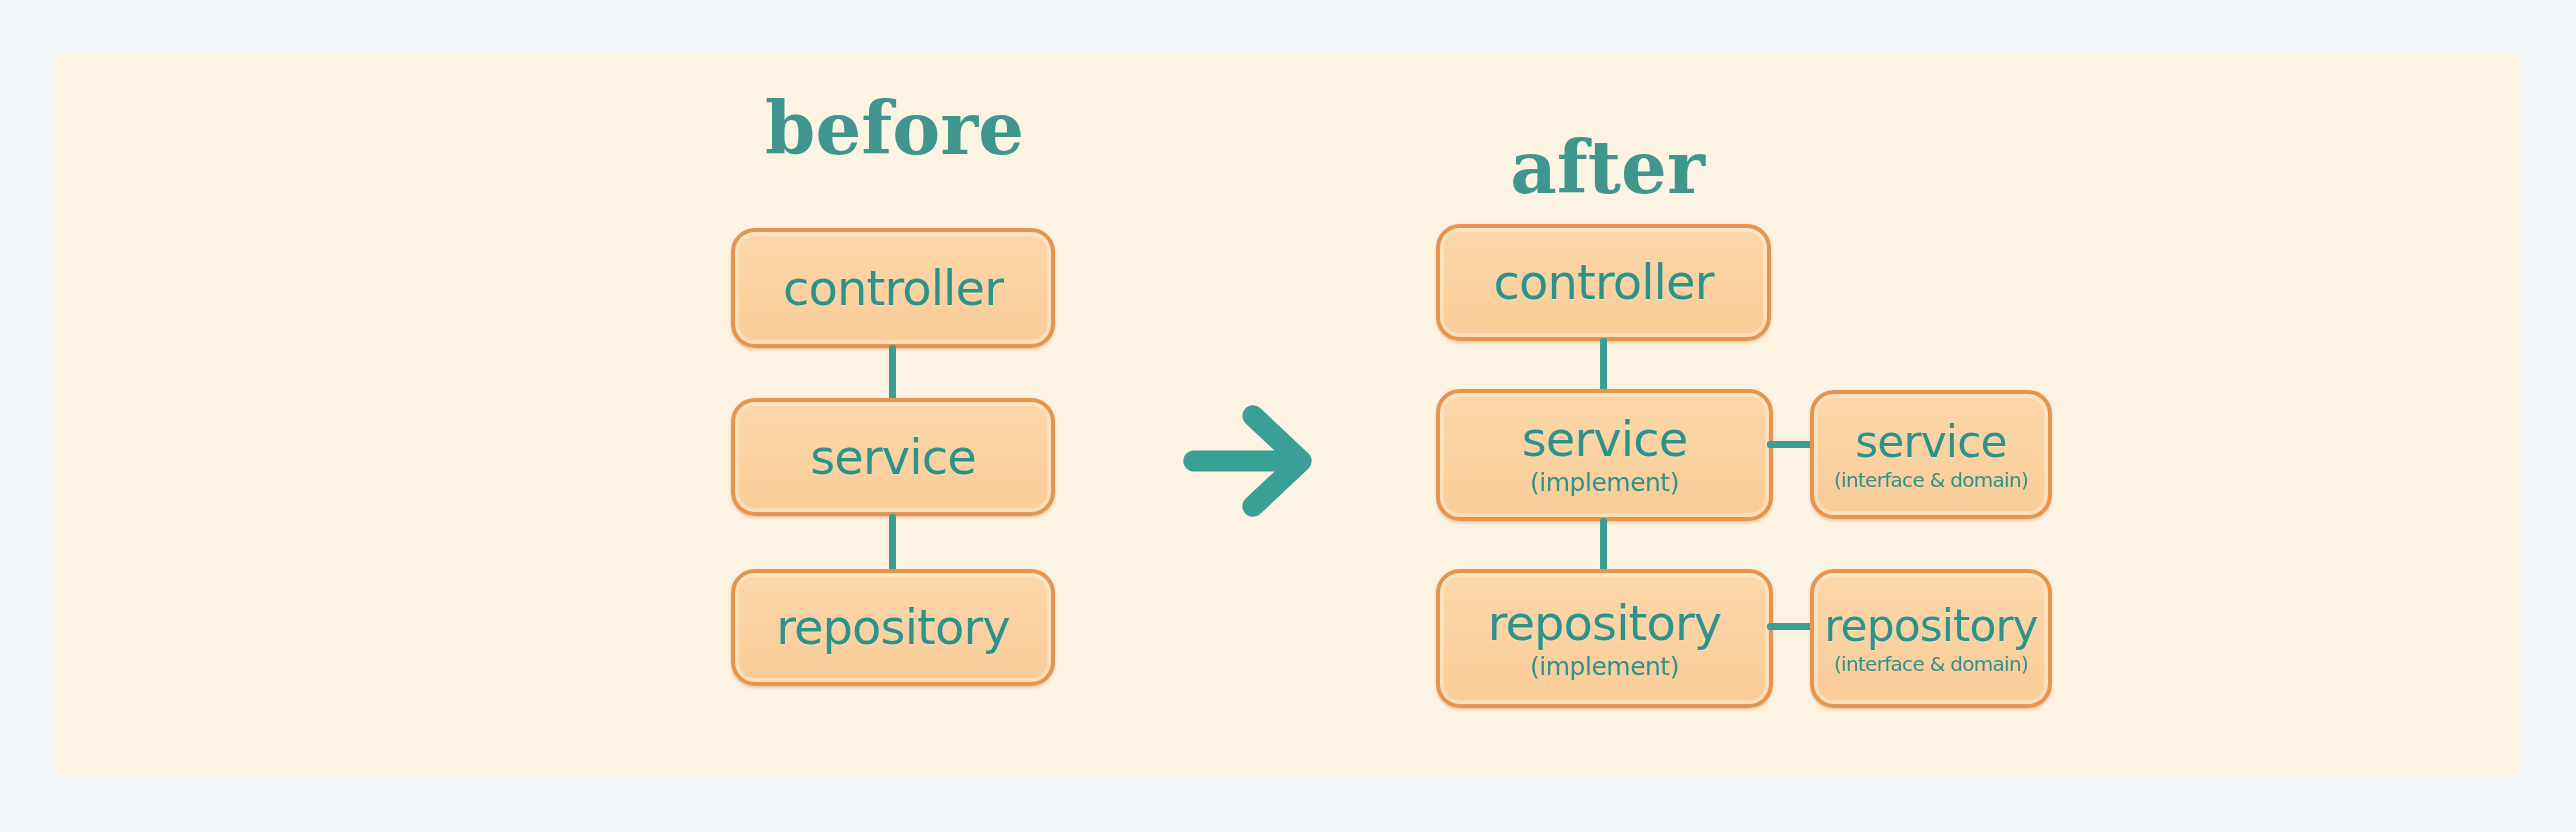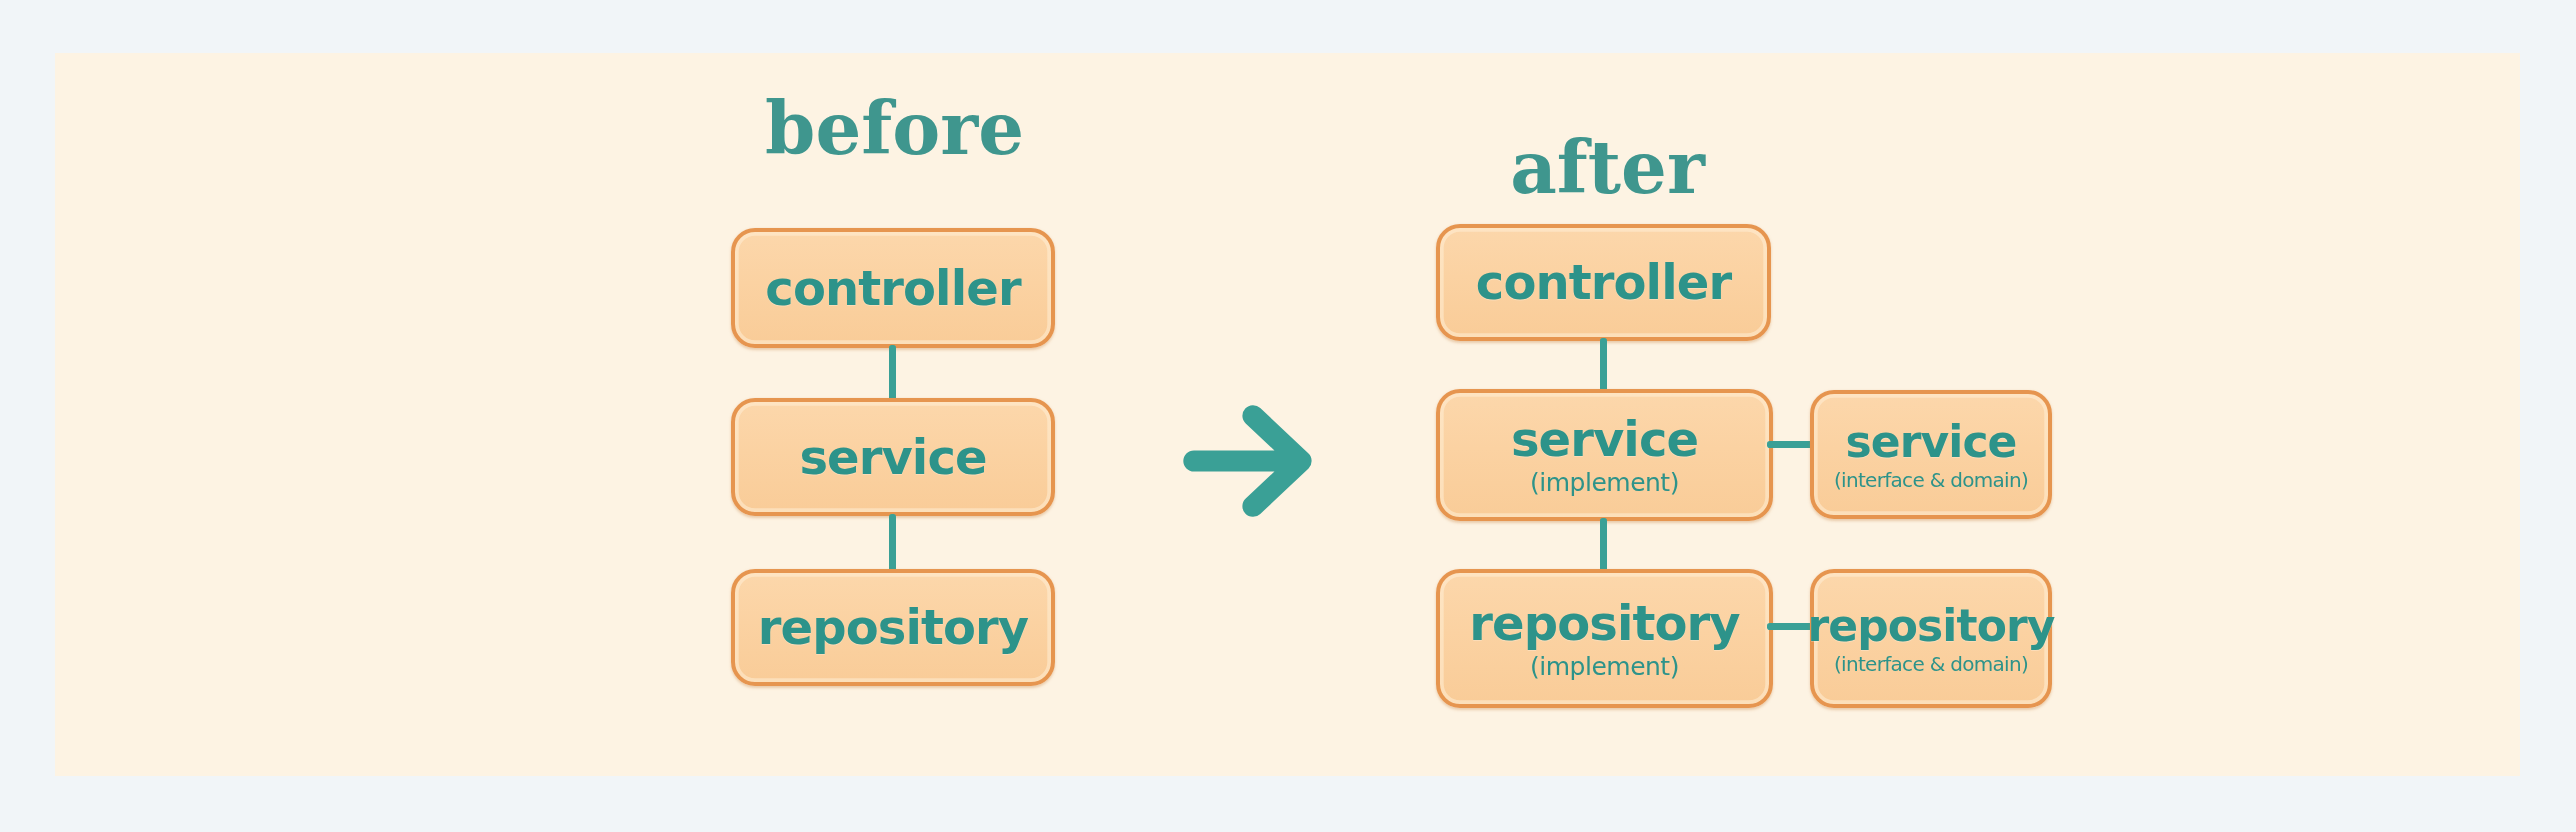--- a/index.html
+++ b/index.html
@@ -42,21 +42,21 @@
     border-radius:24px;
     box-shadow:inset 0 0 0 3.7px rgba(255,238,214,.55), 0 1.8px 2.8px rgba(197,129,63,.35);
     display:flex;
     flex-direction:column;
     align-items:center;
     justify-content:center;
     row-gap:2.8px;
   }
   .label{
     color:var(--text-teal);
-    font-weight:700;
+    font-weight:400;
     font-size:48px;
     line-height:1.1;
     letter-spacing:-0.9px;
     white-space:nowrap;
     text-shadow:0 0.9px 0 rgba(255,255,255,.25);
   }
   .sub{
     color:var(--text-teal);
     font-weight:500;
     font-size:25px;

